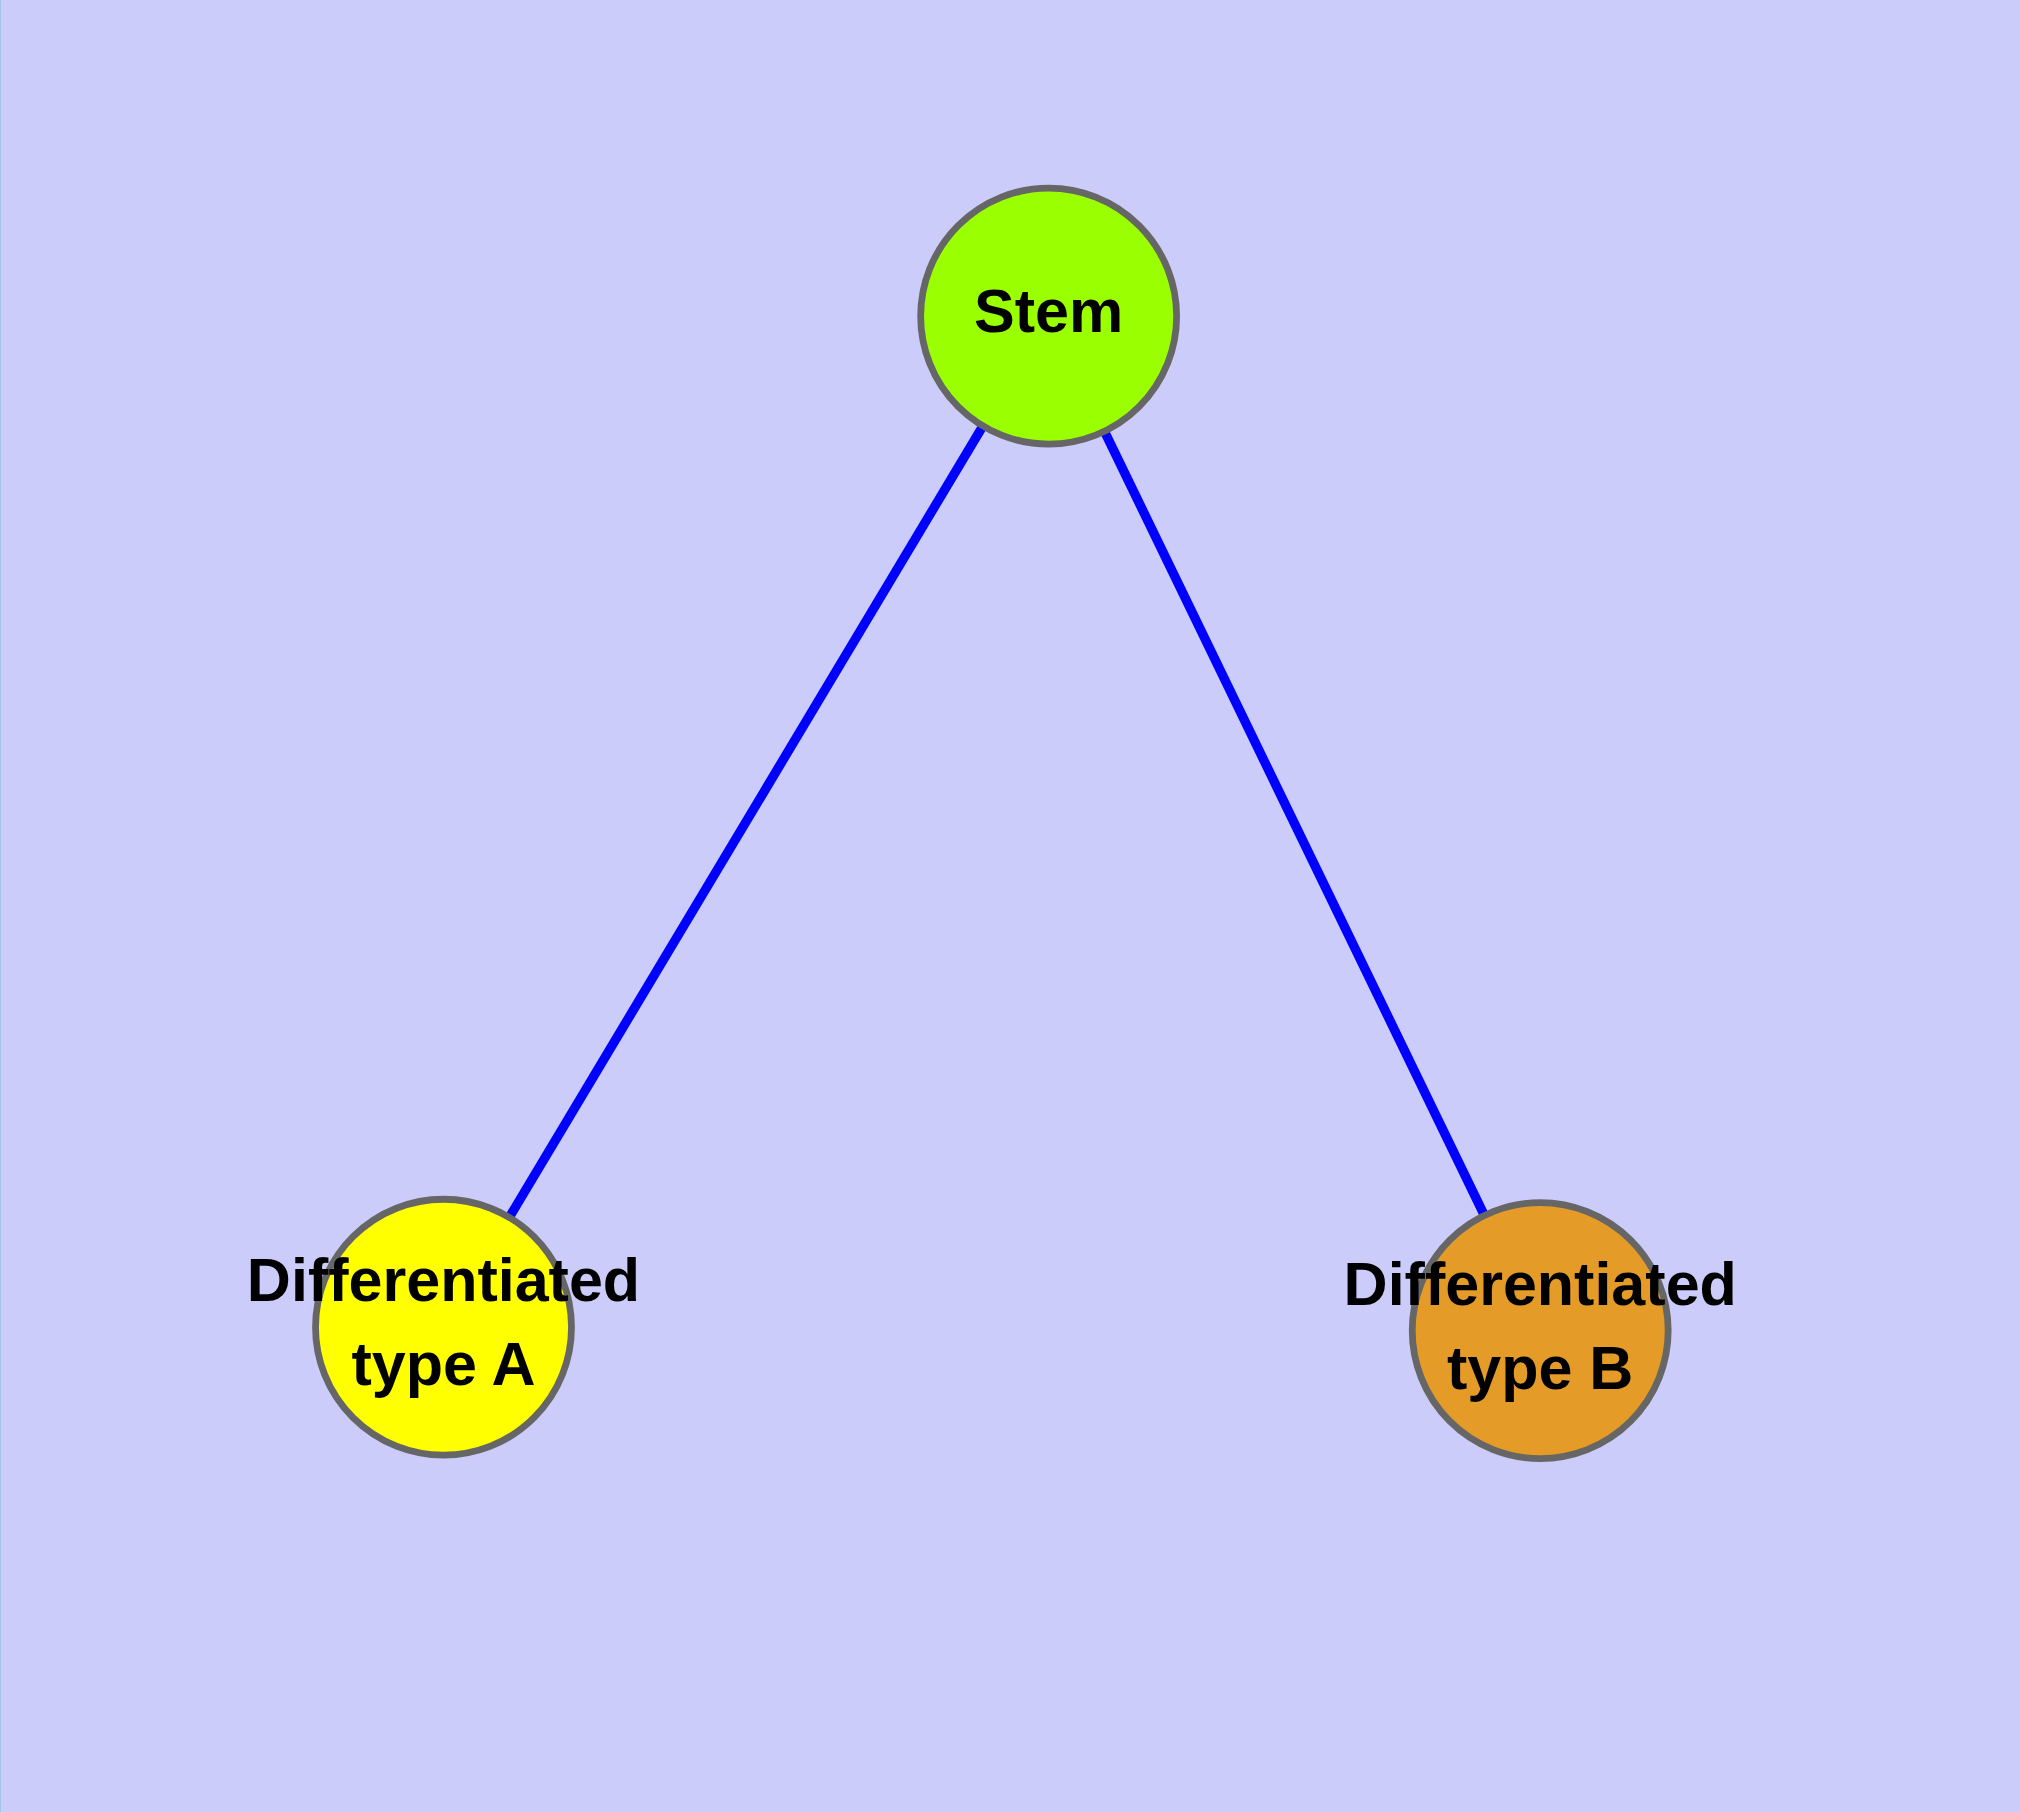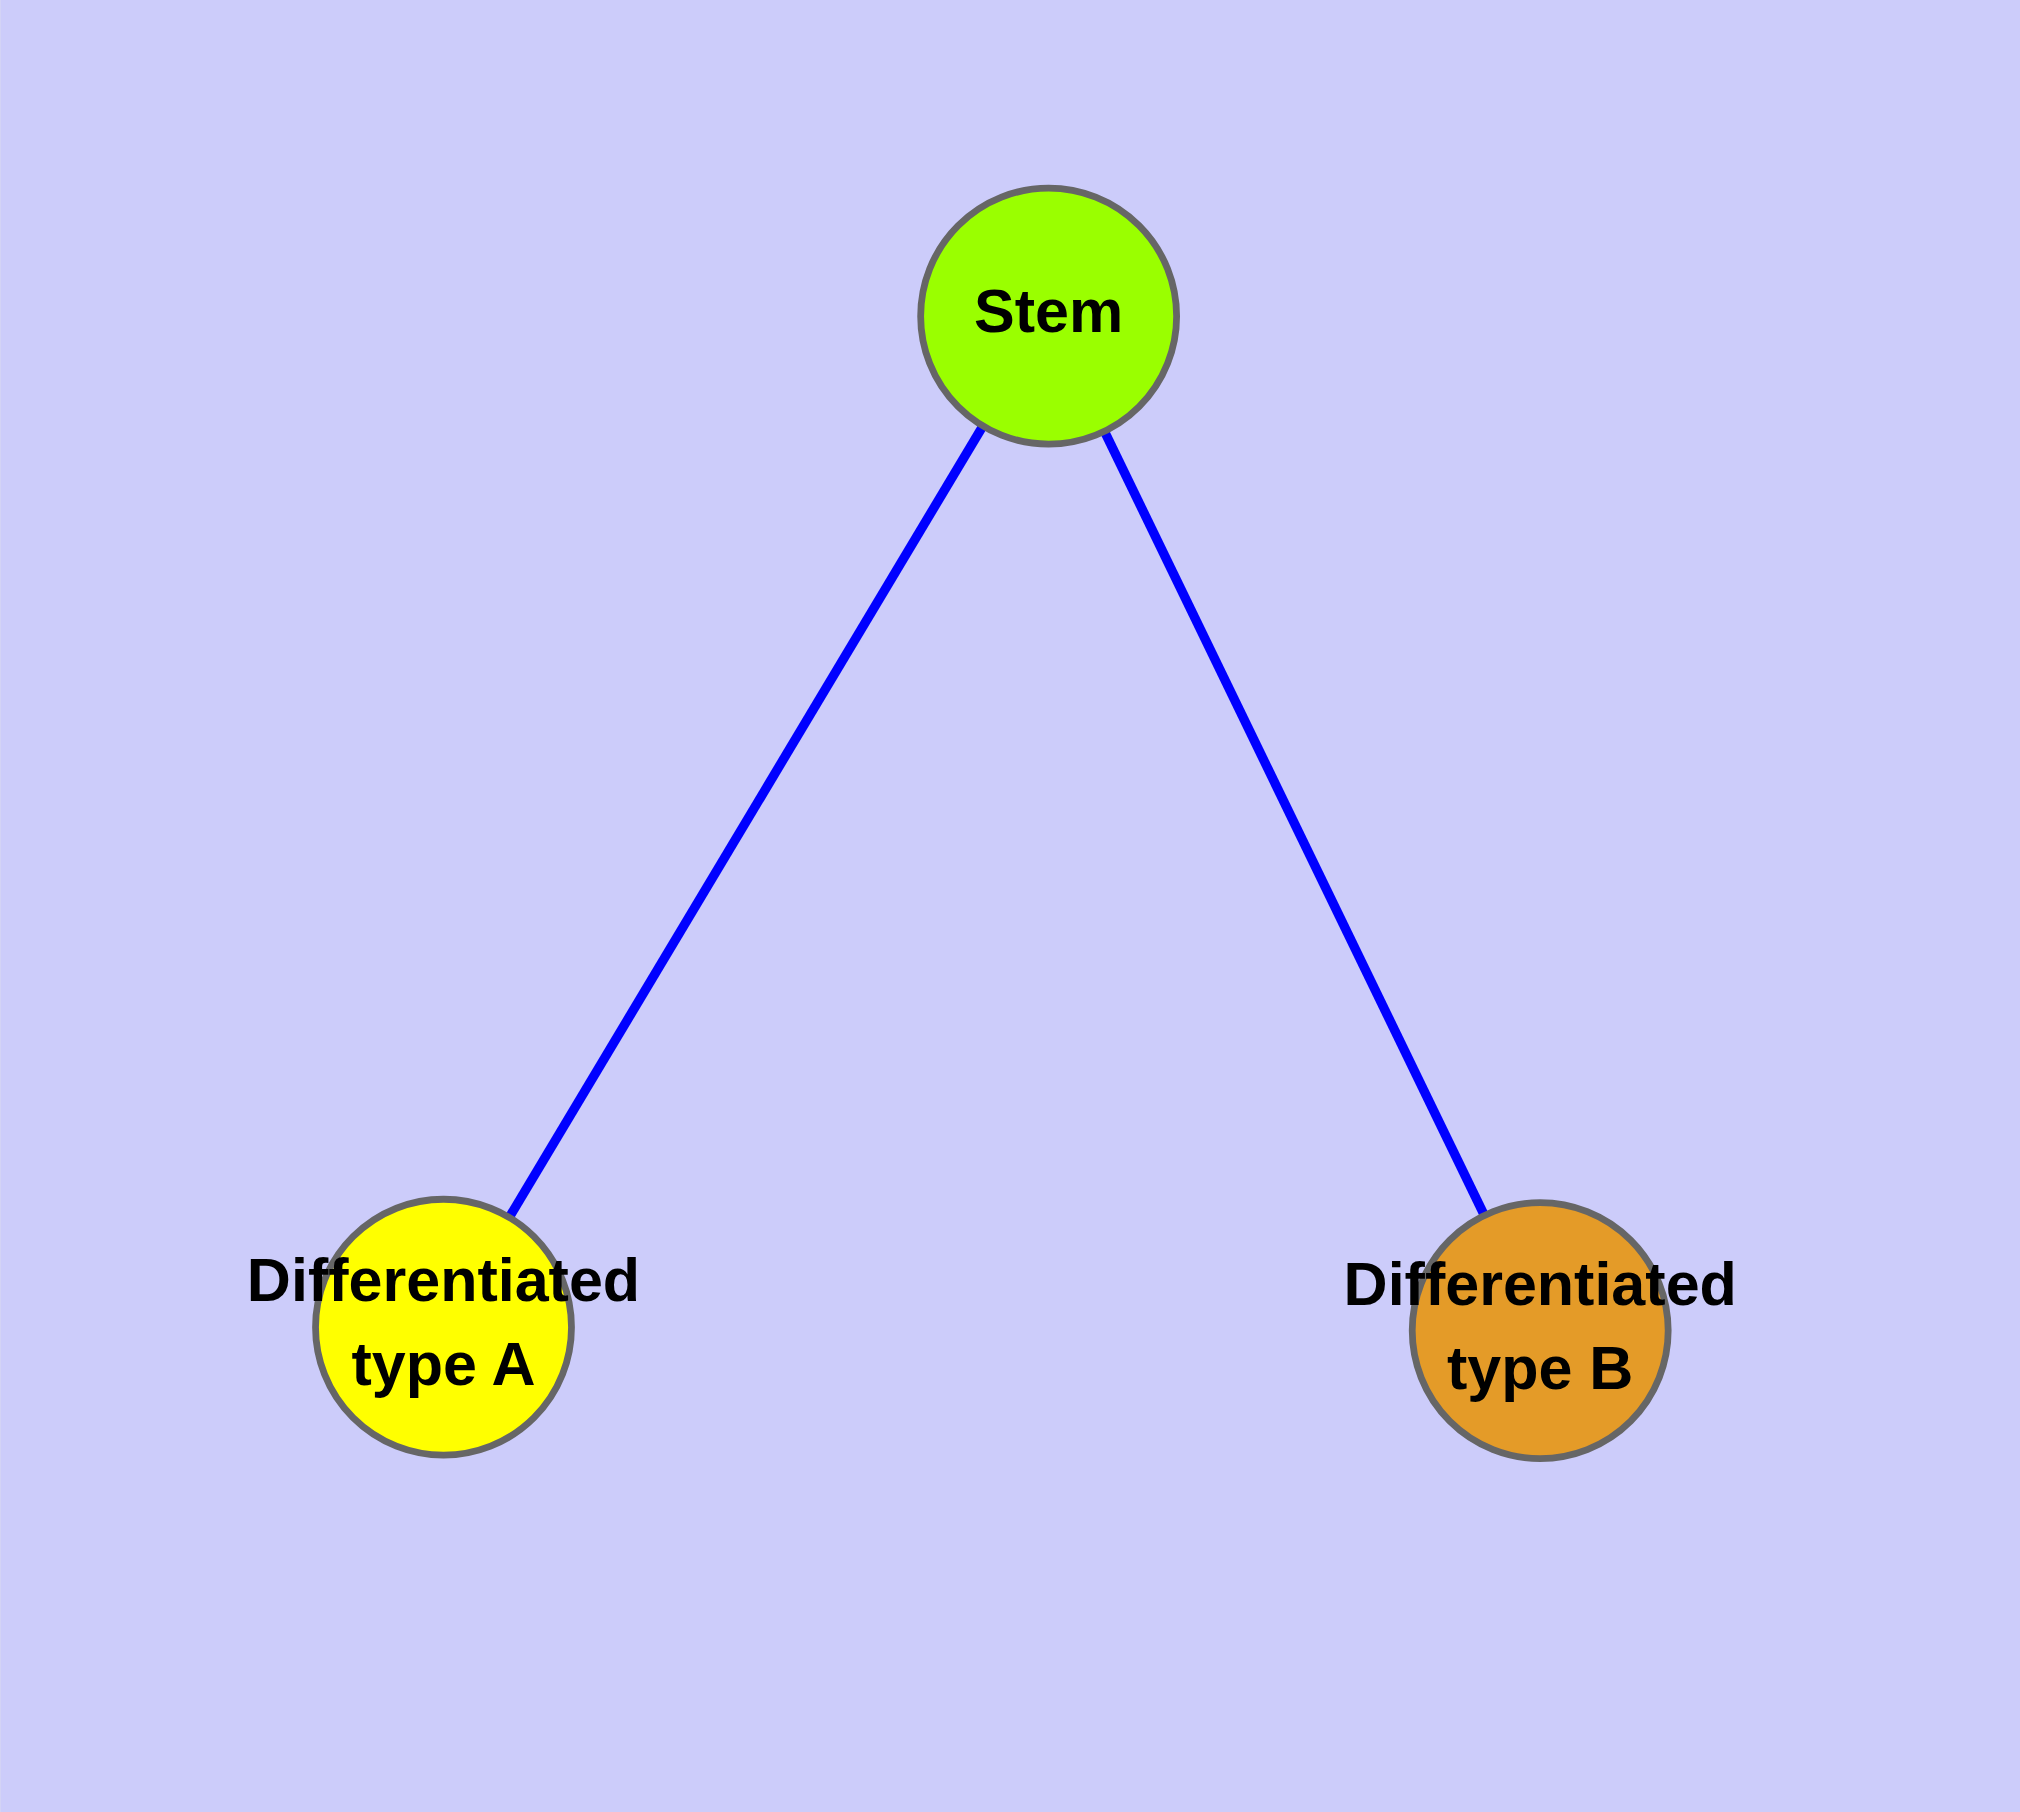--- a/index.html
+++ b/index.html
@@ -10,21 +10,21 @@
   body {
     width: 2021px;
     height: 1812px;
     overflow: hidden;
     font-family: "Liberation Sans", sans-serif;
   }
   #diagram-root {
     position: relative;
     width: 1780px;
     height: 1812px;
-    background: #e5e5e5;
+    background: #14b8a6;
   }
   #graph-canvas {
     position: absolute;
     left: 0;
     top: 0;
     width: 2021px;
     height: 1812px;
     display: block;
   }
   .node-label {

